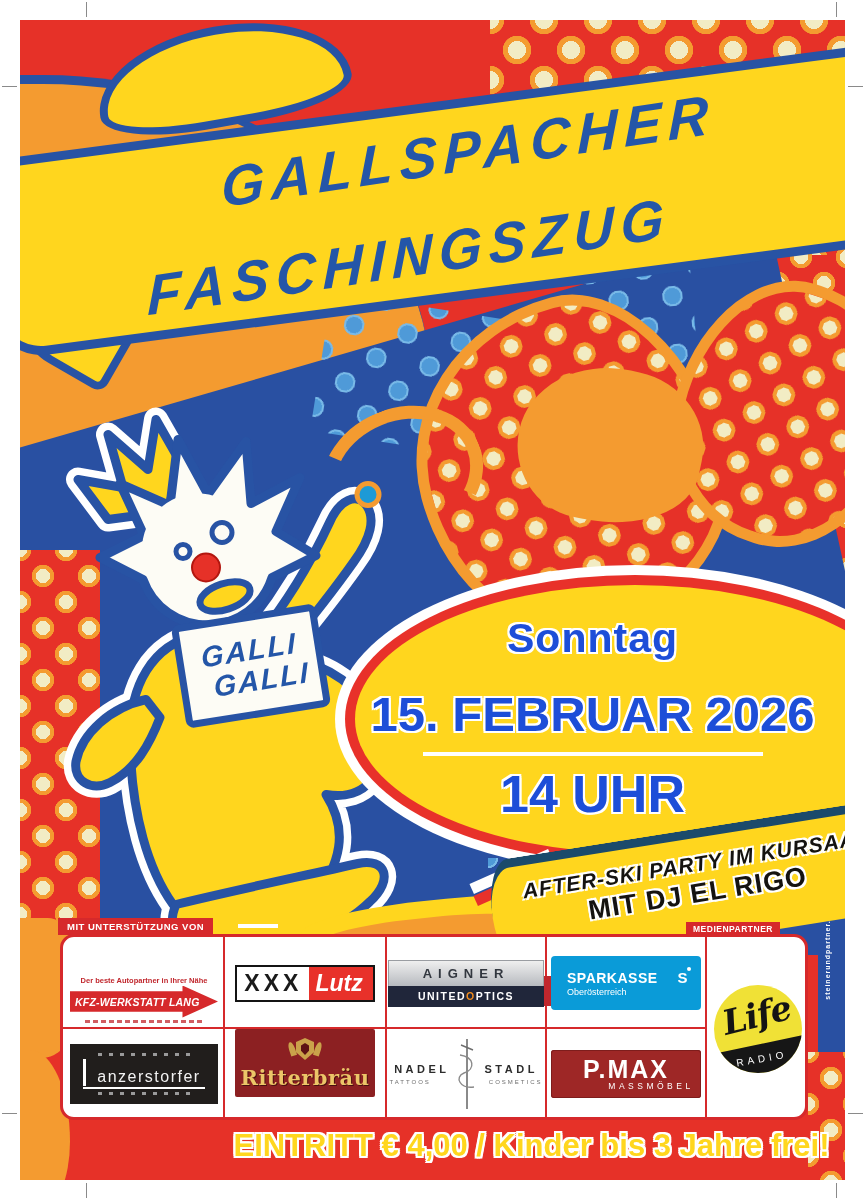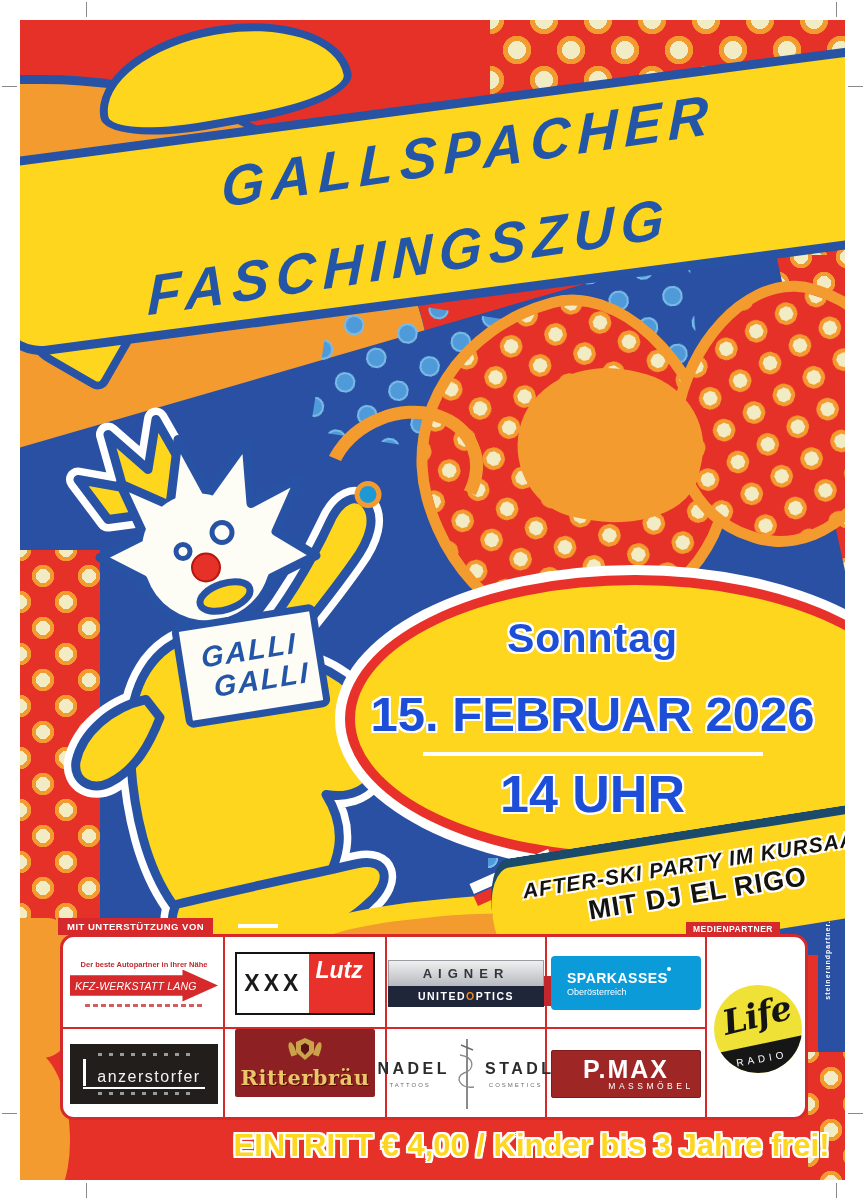--- a/index.html
+++ b/index.html
@@ -118,56 +118,56 @@
     font-size:9.5px;font-weight:bold;letter-spacing:.5px;padding:3px 9px;z-index:7;white-space:nowrap}
   .badge-dash{position:absolute;left:218px;top:904px;width:40px;height:4px;background:#fff;z-index:7}
   .badge-media{position:absolute;left:666px;top:902px;height:15px;background:var(--badge-red);color:#fff;
     font-size:8.5px;font-weight:bold;letter-spacing:.5px;padding:2px 7px;z-index:7;white-space:nowrap}
   .panel{position:absolute;left:40px;top:914px;width:748px;height:186px;background:#fff;
     border:3px solid var(--badge-red);border-radius:14px;z-index:6;overflow:hidden}
   .pv{position:absolute;top:0;bottom:0;width:2px;background:var(--badge-red)}
   .pv1{left:160px}.pv2{left:322px}.pv3{left:482px}.pv4{left:642px}
   .ph{position:absolute;left:0;width:642px;top:90px;height:2px;background:var(--badge-red)}
   .cell{position:absolute;display:flex;flex-direction:column;justify-content:center;align-items:center}
-  .c-kfz{left:2px;top:2px;width:158px;height:88px}
+  .c-kfz{left:2px;top:18px;width:158px;height:88px}
   .c-lutz{left:162px;top:2px;width:160px;height:88px}
   .c-aigner{left:324px;top:2px;width:158px;height:88px}
   .c-spk{left:484px;top:2px;width:158px;height:88px}
   .c-life{left:644px;top:2px;width:102px;height:180px}
   .c-lanz{left:2px;top:92px;width:158px;height:90px}
   .c-ritter{left:162px;top:92px;width:160px;height:68px}
   .c-nadel{left:324px;top:92px;width:158px;height:90px}
   .c-pmax{left:484px;top:92px;width:158px;height:90px}
 
   
   .kfz-tag{color:#c1272d;font-size:7.5px;font-weight:bold;margin-bottom:1px;white-space:nowrap}
   .kfz-arrow{width:148px;height:32px;background:var(--badge-red);
     clip-path:polygon(0 18%,76% 18%,76% 0,100% 50%,76% 100%,76% 82%,0 82%);
     display:flex;align-items:center;padding-left:5px}
-  .kfz-arrow span{color:#fff;font-size:10.5px;font-weight:normal;font-style:italic;white-space:nowrap;letter-spacing:.2px}
+  .kfz-arrow span{color:#fff;font-size:10.5px;font-weight:bold;font-style:italic;white-space:nowrap;letter-spacing:.2px}
   .kfz-sub{width:118px;height:3px;margin-top:2px;
     background:repeating-linear-gradient(90deg,#c1272d 0 5px,transparent 5px 8px);opacity:.75}
   
   .lutz-box{display:flex;align-items:stretch;border:2px solid #141414;background:#fff}
-  .lutz-box .xxx{padding:16px 7px;font-size:23px;font-weight:bold;letter-spacing:4px;color:#1a1a1a}
+  .lutz-box .xxx{padding:3px 7px;font-size:23px;font-weight:bold;letter-spacing:4px;color:#1a1a1a}
   .lutz-box .lutz{background:var(--lutz-red);color:#fff;font-size:23px;font-weight:bold;font-style:italic;
     padding:3px 10px 3px 6px}
   
   .aig{position:relative;width:156px}
   .aig-top{height:26px;background:linear-gradient(180deg,#efefef,#b7babf);display:flex;align-items:center;
     justify-content:center;font-size:13px;font-weight:bold;letter-spacing:6px;color:#32373f;
     border:1px solid #9a9da2;border-bottom:none}
   .aig-bot{height:21px;background:#20263a;display:flex;align-items:center;justify-content:center;
     font-size:10.5px;font-weight:bold;letter-spacing:1.5px;color:#fff}
   .aig-bot .o{color:#f08c1e}
   .aig-tag{position:absolute;right:-7px;top:16px;width:7px;height:30px;background:#c1272d}
   
   .spk-box{width:150px;height:54px;background:var(--sparkasse-blue);border-radius:4px;color:#fff;
     display:flex;flex-direction:column;justify-content:center;padding-left:16px}
-  .spk-row{display:flex;align-items:baseline;gap:0}
+  .spk-row{display:flex;align-items:baseline;gap:20px}
   .spk-name{font-size:14px;font-weight:bold;letter-spacing:.5px}
   .spk-sym{position:relative;font-size:15px;font-weight:bold}
   .spk-sym::after{content:"";position:absolute;top:-2px;right:-3px;width:4px;height:4px;border-radius:50%;background:#fff}
   .spk-region{font-size:9px;margin-top:1px}
   
   .life-circle{position:relative;width:88px;height:88px;border-radius:50%;background:var(--life-yellow);overflow:hidden}
   .life-script{position:absolute;left:8px;top:10px;font-family:"DejaVu Serif",serif;font-style:italic;
     font-weight:bold;font-size:34px;color:#141414;transform:rotate(-14deg);letter-spacing:-1px}
   .life-wedge{position:absolute;left:-12px;right:-12px;bottom:-16px;height:44px;background:#161616;transform:rotate(-12deg)}
   .life-radio{position:absolute;left:22px;bottom:9px;color:#fff;font-size:10px;letter-spacing:4px;transform:rotate(-10deg)}
@@ -185,21 +185,21 @@
     clip-path:polygon(50% 0,100% 18%,100% 65%,50% 100%,0 65%,0 18%)}
   .crest-core{position:absolute;left:9px;top:7px;width:8px;height:12px;background:#5d1214;
     clip-path:polygon(50% 0,100% 20%,100% 65%,50% 100%,0 65%,0 20%)}
   .crest-wing-l,.crest-wing-r{position:absolute;top:6px;width:6px;height:14px;background:#caa24a;border-radius:50% 50% 0 0}
   .crest-wing-l{left:-3px;transform:rotate(-18deg)}
   .crest-wing-r{right:-3px;transform:rotate(18deg)}
   .ritter-name{font-family:"DejaVu Serif",serif;font-weight:bold;font-size:21px;color:#ecc568;
     text-shadow:1px 1px 0 #4a0e10;letter-spacing:.5px}
   
   .nadel{position:relative;width:152px;height:86px;display:flex;flex-direction:column;align-items:center;justify-content:center}
-  .nadel-row{display:flex;align-items:center;gap:35px;font-size:16px;letter-spacing:3.5px;color:#2c2c2c;font-weight:bold}
+  .nadel-row{display:flex;align-items:center;gap:35px;font-size:11px;letter-spacing:3.5px;color:#2c2c2c;font-weight:bold}
   .nadel-sub{display:flex;gap:58px;font-size:6px;letter-spacing:2px;color:#6e6e6e;margin-top:4px}
   .needle-svg{position:absolute;left:64px;top:6px}
   
   .pmax{width:150px;height:48px;background:var(--pmax-red);border-radius:3px;display:flex;flex-direction:column;
     align-items:center;justify-content:center;box-shadow:inset 0 0 0 1px #7e1d1c}
   .pmax-name{color:#fff;font-size:25px;font-weight:bold;letter-spacing:2px;line-height:24px}
   .pmax-sub{color:#fff;font-size:8.5px;letter-spacing:3.5px;margin-left:50px}
 
   
   .admission{position:absolute;left:210px;right:12px;top:1108px;text-align:center;font-size:31px;

